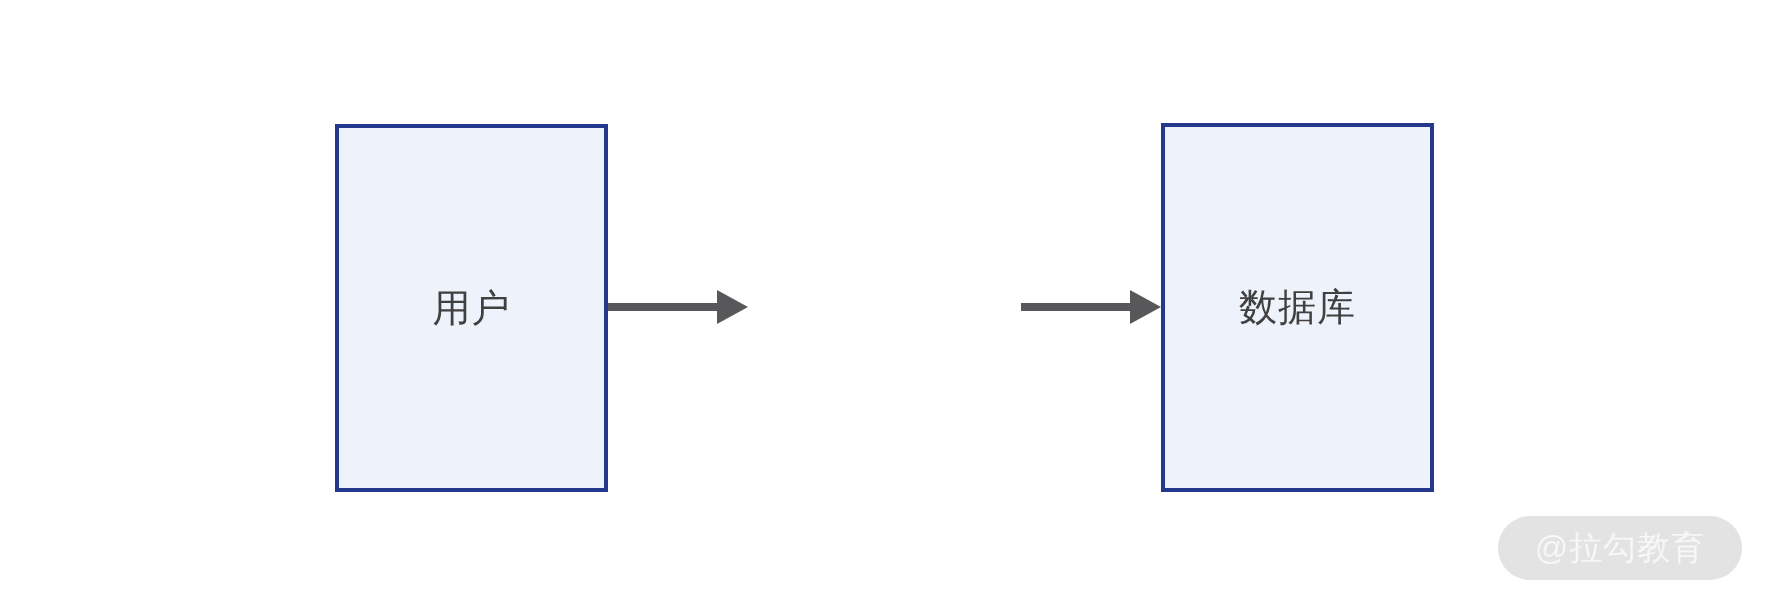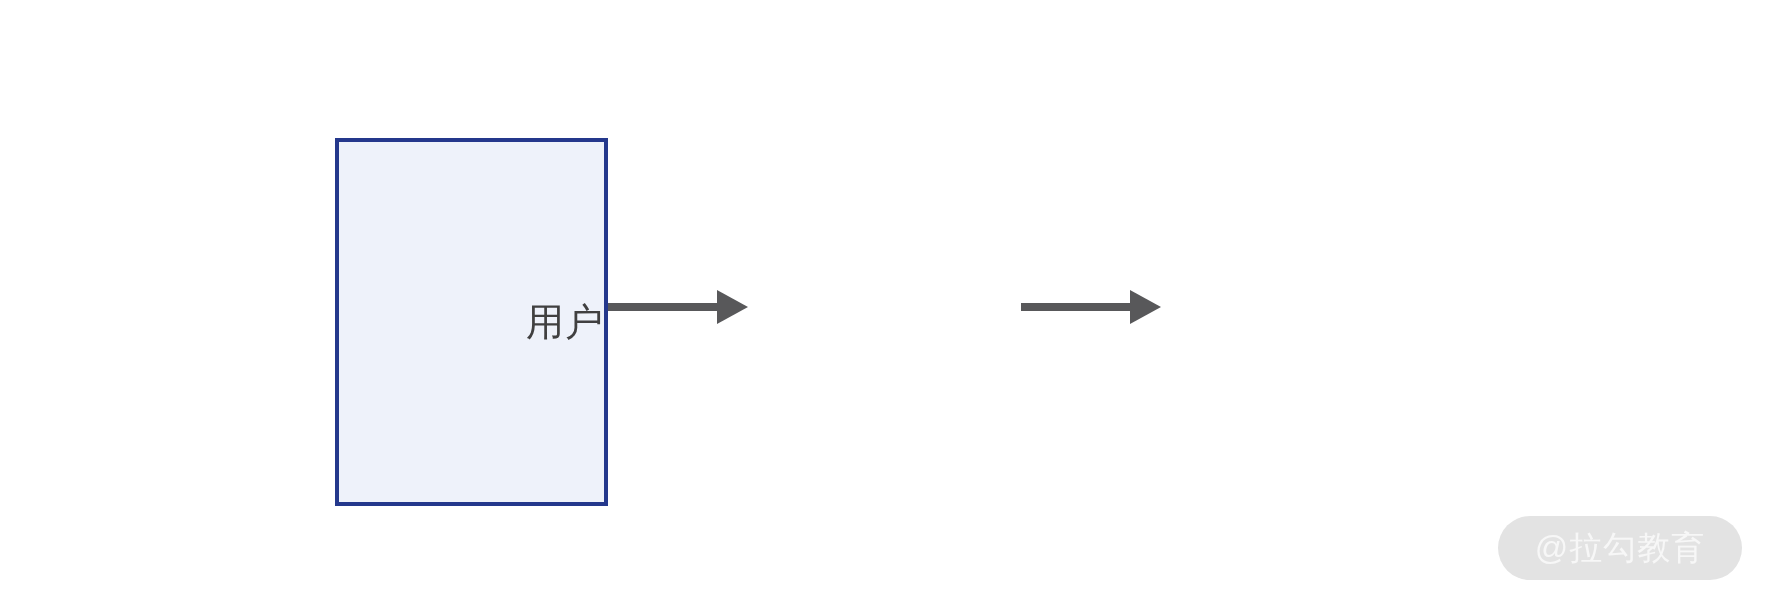--- a/index.html
+++ b/index.html
@@ -15,22 +15,21 @@
     overflow: hidden;
   }
   .node {
     position: absolute;
     width: 273px;
     height: 368px;
     background: #EEF2FA;
     border: 4px solid #24388C;
     display: flex;
     align-items: center;
-    justify-content: flex-end;
-    margin-top: 14px;
+    justify-content: center;
   }
   .node-label {
     font-size: 38px;
     font-weight: 500;
     color: #404040;
     letter-spacing: 1px;
     white-space: nowrap;
   }
   #node-user    { left: 335px; top: 124px; }
   #node-webapp  { left: 748px; top: 124px; }
@@ -91,18 +90,21 @@
     <div class="shaft"></div>
     <div class="head"></div>
   </div>
 
 
   <div class="connector" id="connector-2">
     <div class="shaft"></div>
     <div class="head"></div>
   </div>
 
+  <div class="node" id="node-database">
+    <span class="node-label">数据库</span>
+  </div>
 
   <div class="watermark">
     <span class="watermark-text">@拉勾教育</span>
   </div>
 
 </div>
 
 </body></html>

